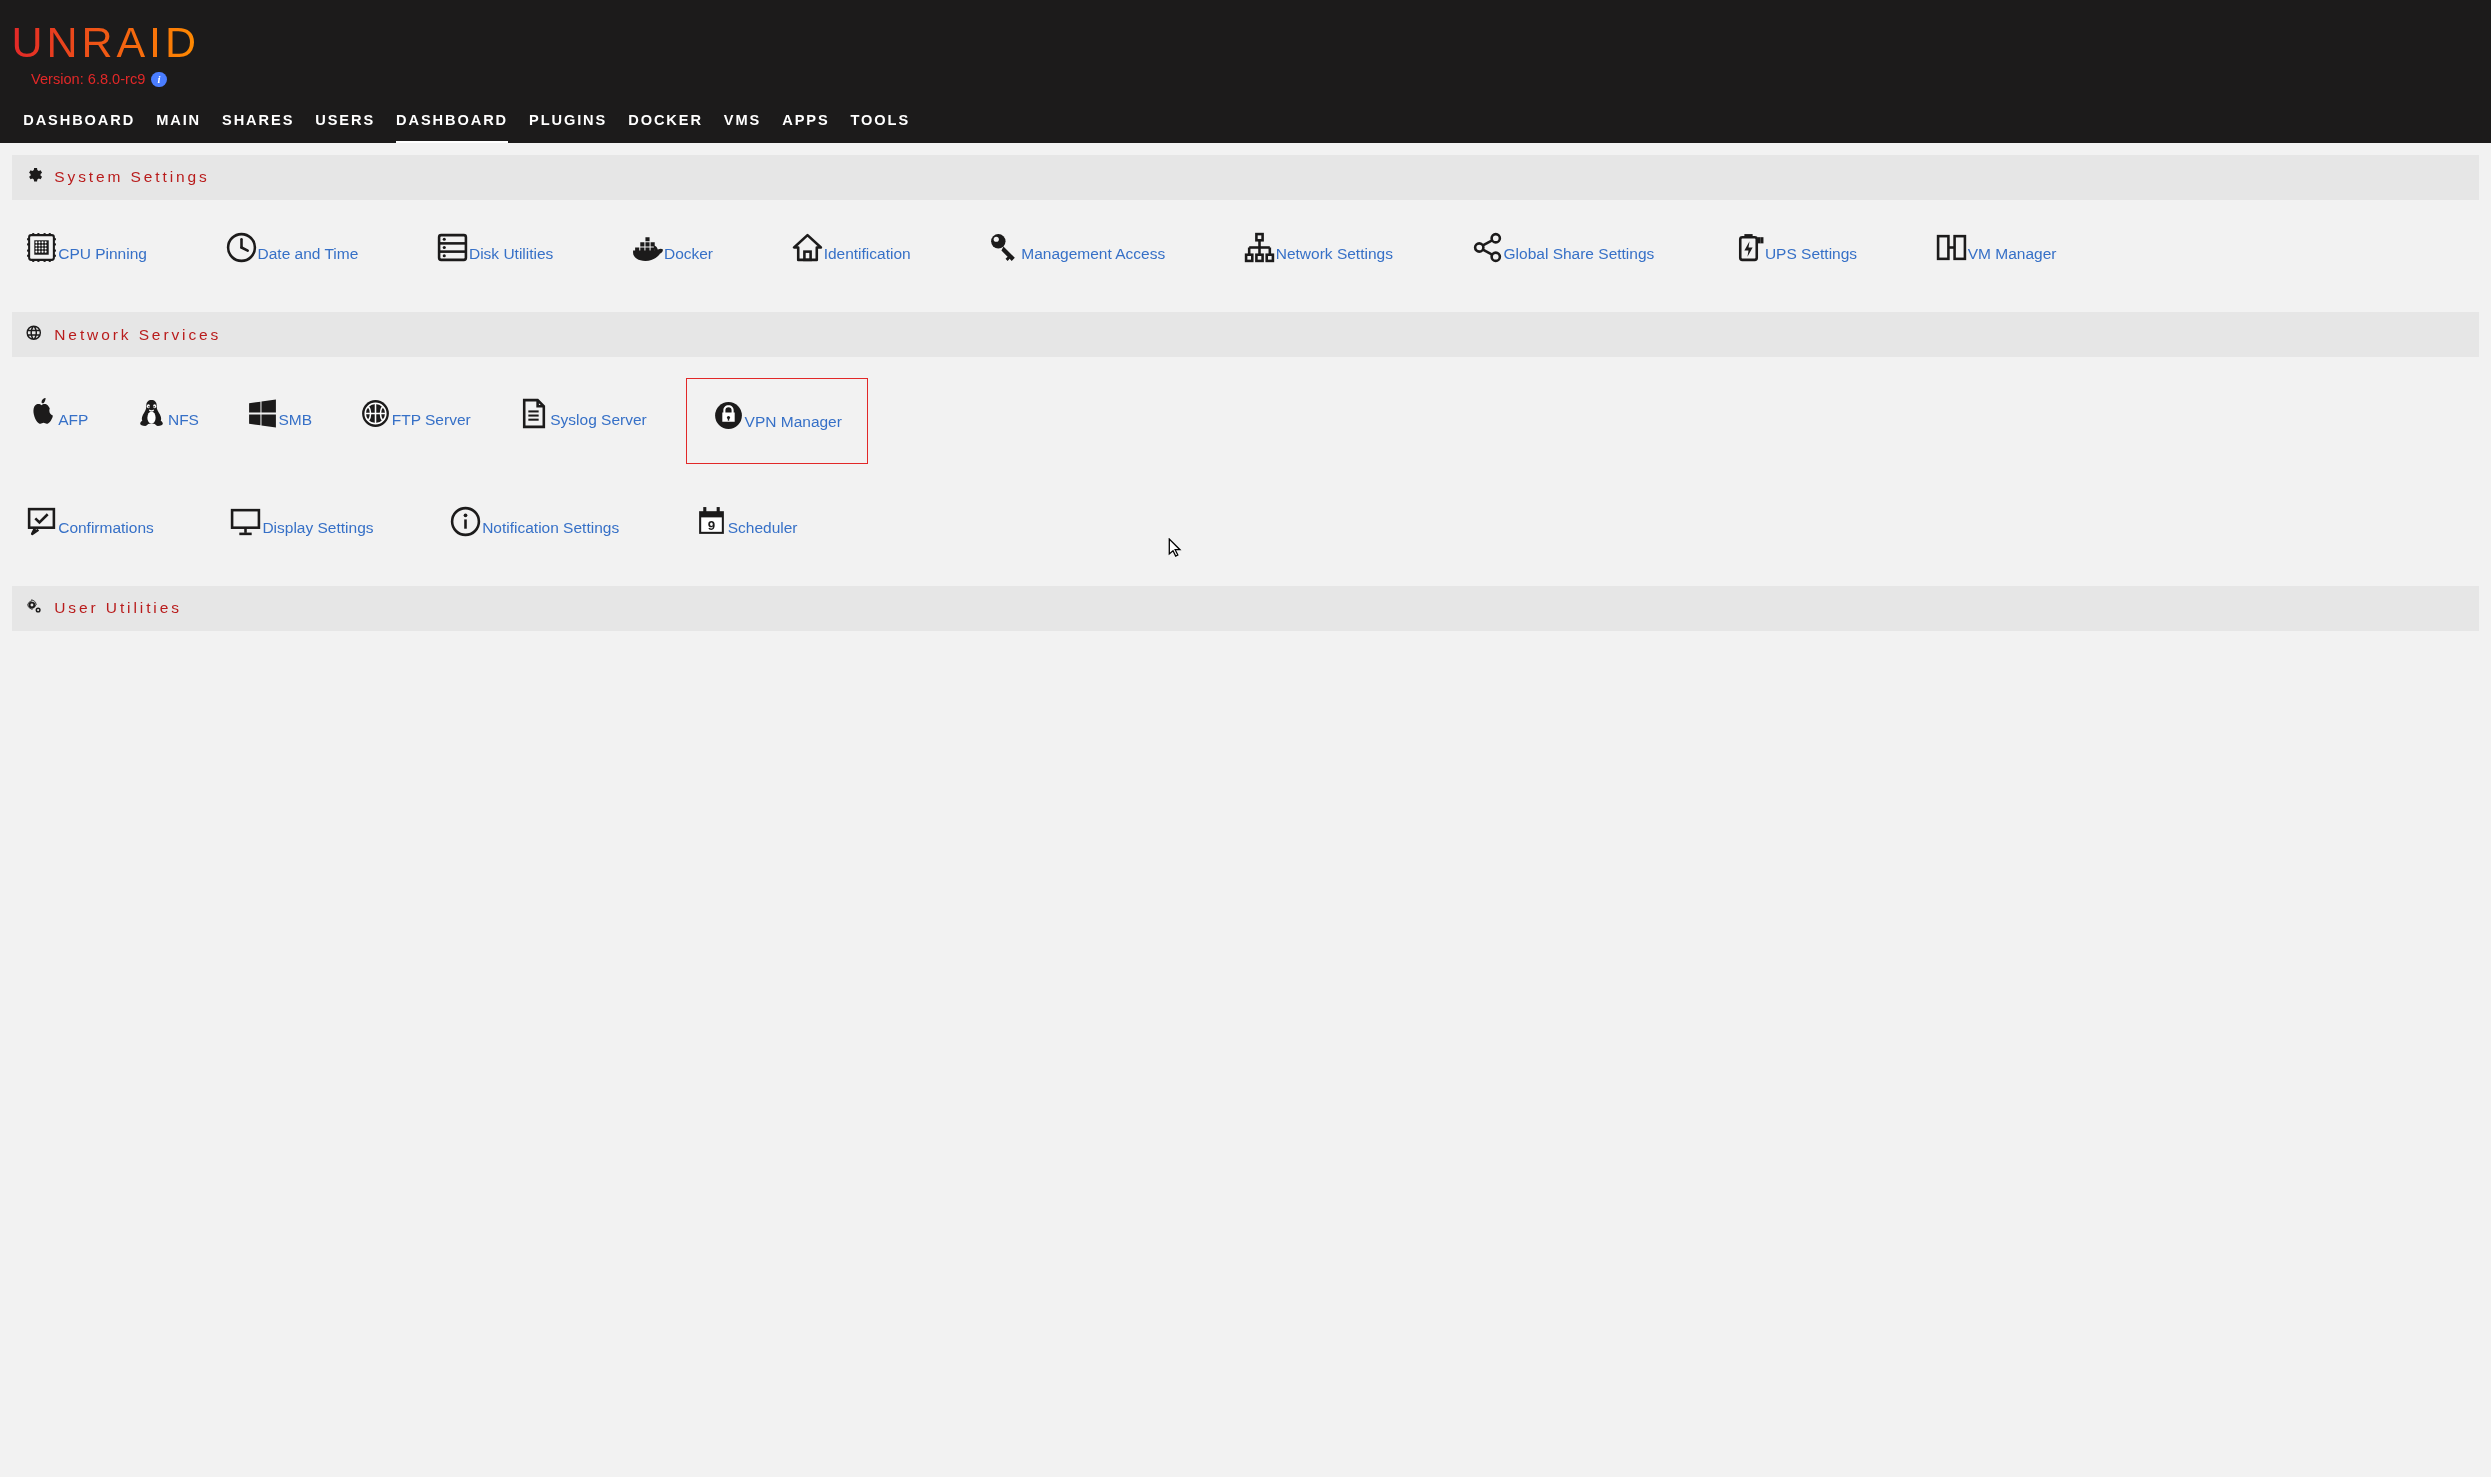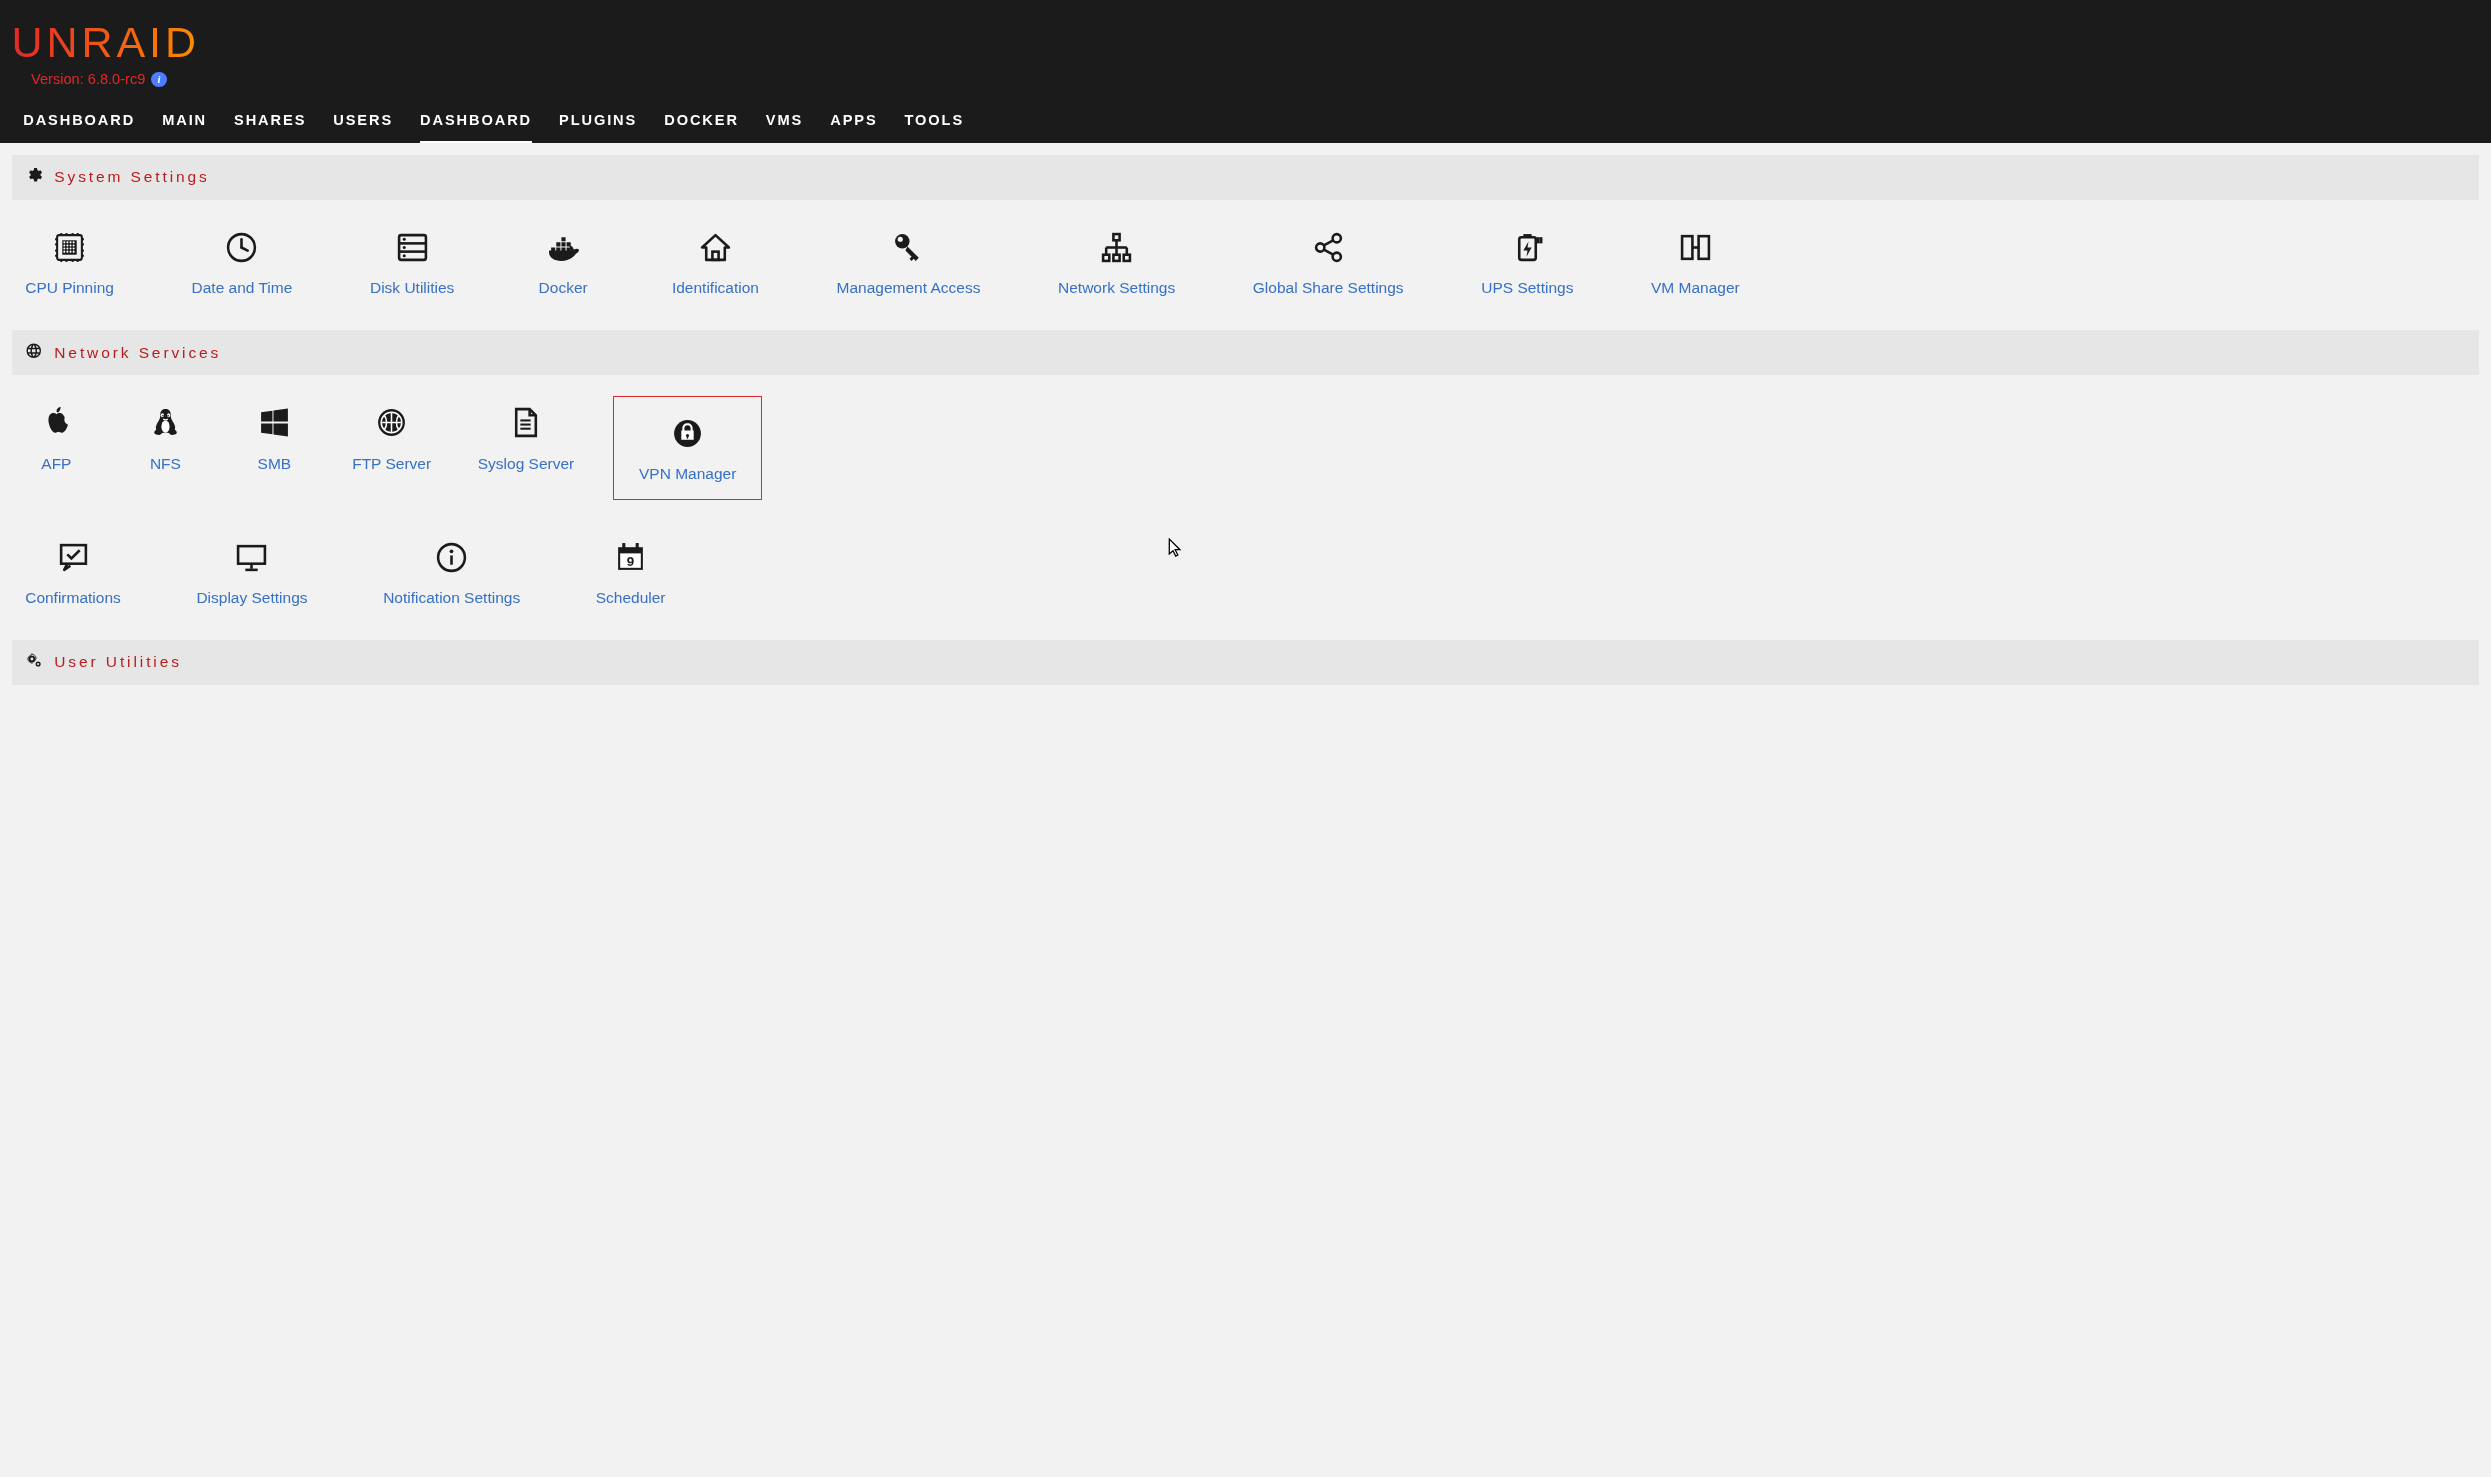--- a/index.html
+++ b/index.html
@@ -2,30 +2,30 @@
 <html><head>
 <meta charset="utf-8">
 <style>
 *{box-sizing:border-box;margin:0;padding:0}
 body{font-family:-apple-system,BlinkMacSystemFont,"Segoe UI",Arial,sans-serif;background:#f2f2f2;color:#1c1b1b}
 .header{background:#1c1b1b;padding:17.5px 11.6px 0}
 .logo{font-family:Impact,"Arial Black",sans-serif;font-size:43px;font-weight:400;letter-spacing:3.9px;background:linear-gradient(90deg,#e22828 0%,#ff8c00 100%);-webkit-background-clip:text;background-clip:text;color:transparent;display:inline-block}
 .version-row{padding:3.9px 0 13.6px 19.4px}
 .version{color:#e22828;font-size:14.6px;display:inline-flex;align-items:center;gap:5.8px}
 .info-circle{display:inline-flex;align-items:center;justify-content:center;width:15.5px;height:15.5px;border-radius:50%;background:#4a7dff;color:#fff;font-size:10.7px;font-weight:bold;font-style:italic;font-family:Georgia,serif}
-.nav{display:flex;gap:27px;padding:0 11.6px}
+.nav{display:flex;gap:21px;padding:0 11.6px}
 .nav-item{color:#fff;font-size:14.6px;font-weight:600;letter-spacing:1.9px;padding:9.7px 0 13.6px;cursor:pointer;border-bottom:2.9px solid transparent}
 .nav-item.active{border-bottom-color:#fff}
 .content{padding:11.6px}
 .section-bar{background:#e6e6e6;padding:11.6px 13.6px;display:flex;align-items:center;gap:11.6px;margin-top:13.6px}
 .section-bar:first-child{margin-top:0}
 .section-bar svg{width:17.5px;height:17.5px;fill:#1c1b1b}
 .section-title{font-size:15.5px;letter-spacing:2.9px;color:#b91c1c}
 .tiles{display:flex;flex-wrap:wrap;padding:21.3px 5.8px 9.7px;gap:0}
-.tile{display:flex;flex-direction:column;align-items:center;justify-content:flex-start;padding:7.8px 7.8px 9.7px;cursor:pointer;min-width:78px}
+.tile{display:flex;flex-direction:row;align-items:center;justify-content:flex-start;padding:7.8px 7.8px 9.7px;cursor:pointer;min-width:78px}
 .tiles.system .tile{margin-right:62px}
 .tiles.network .tile{margin-right:31px}
 .tiles.prefs .tile{margin-right:60px}
 .tile.highlight{border:1.9px solid #e22828;padding:17.5px 25px 15.5px;margin-right:31px}
 .tile-icon{height:37px;display:flex;align-items:center;justify-content:center;margin-bottom:13.6px}
 .tile-icon svg{fill:#1c1b1b}
 .tile-label{color:#3670c7;font-size:15.5px;white-space:nowrap}
 .cursor{position:absolute;left:1168px;top:538px;pointer-events:none}
 .cursor svg{width:17.5px;height:21.3px}
 .page{position:relative}

